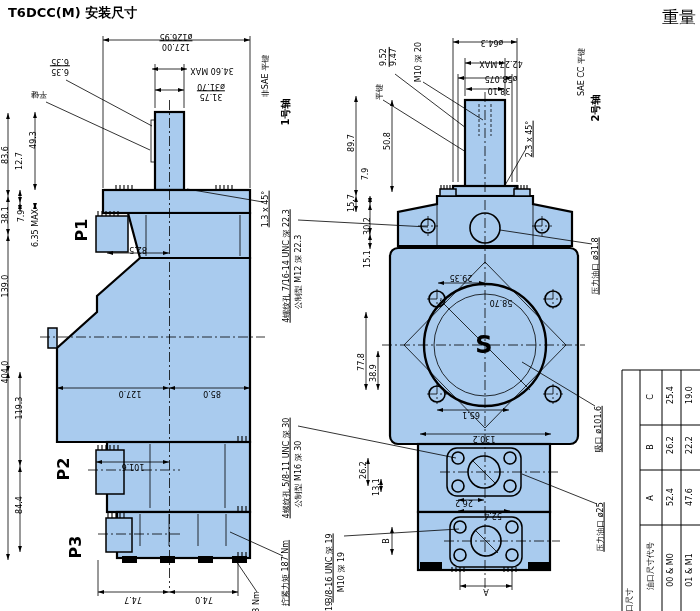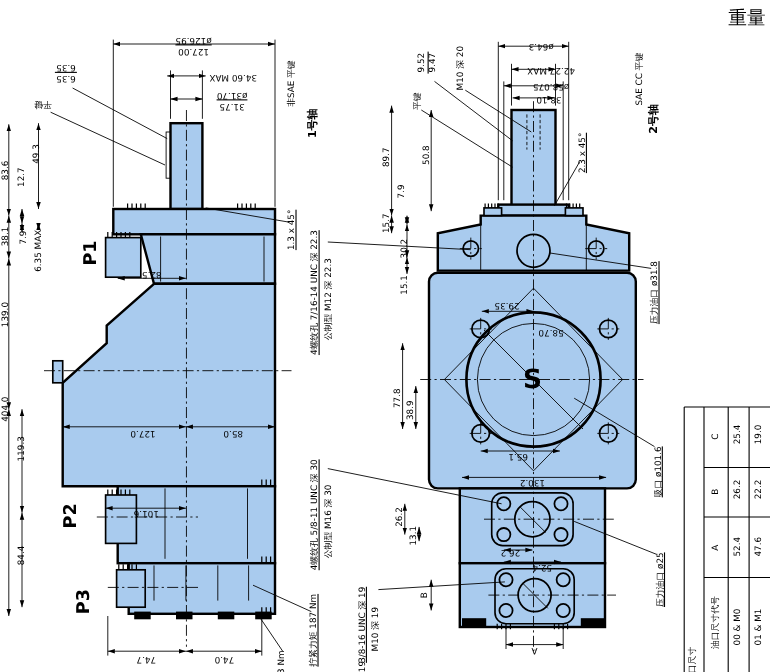--- a/index.html
+++ b/index.html
@@ -168,20 +168,21 @@
     <path class="thin" d="M283,556 L230,532 M257,592 L234,558"></path>
     <path class="thin" d="M395,74 L466,128 M423,82 L483,120 M383,100 L466,152 M527,147 L504,187"></path>
     <path class="thin" d="M592,244 L500,230 M595,406 L522,362 M597,504 L522,474"></path>
   </g>
 
   <g>
     <path class="grid" d="M622,370 H700 M622,370 V611 M640,370 V611 M662,370 V611 M681,370 V611 M640,425 H700 M640,470 H700 M640,525 H700"></path>
   </g>
 </svg>
 
+<div class="lbl tl title" style="left:8px;top:6px">T6DCC(M) 安装尺寸</div>
 <div class="lbl tl weight" style="left:618px;top:8px">重量：61 kg</div>
 
 <div class="lbl r180 stack" style="left:60px;top:66px">
   <span>6.35</span>
   <span>6.35</span>
 </div>
 <div class="lbl r180" style="left:39px;top:94px">平键</div>
 <div class="lbl r180 stack" style="left:176px;top:41px">
   <span>127.00</span>
   <span>ø126.95</span>

